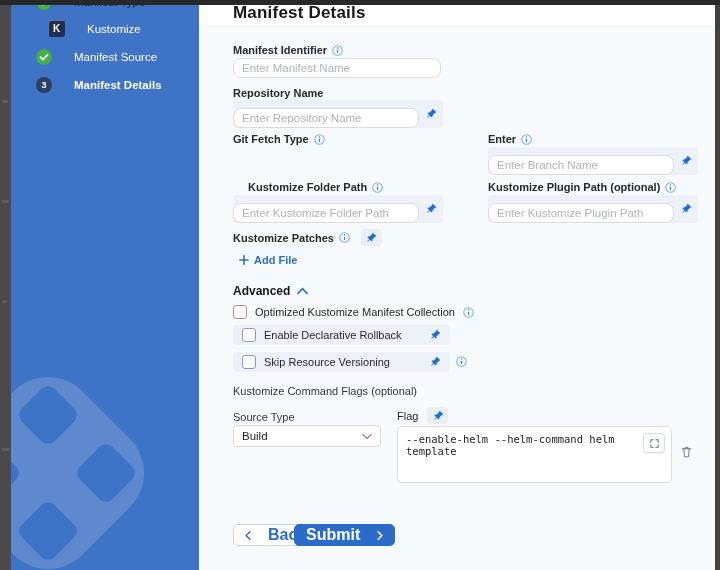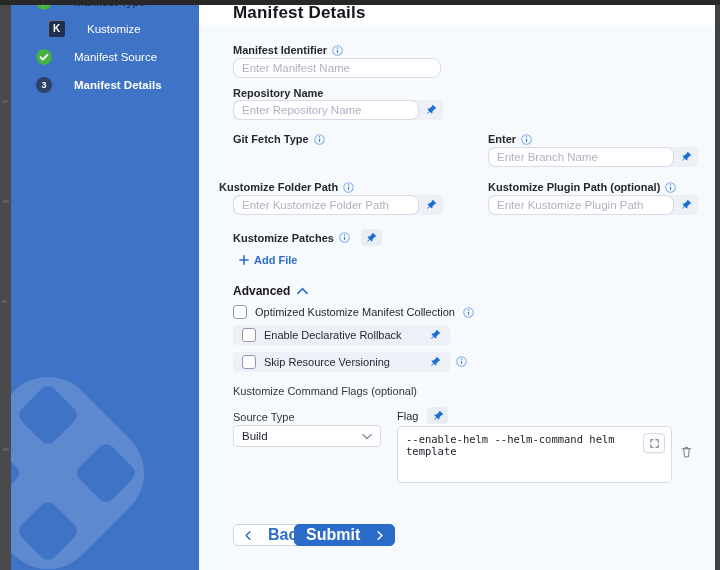--- a/index.html
+++ b/index.html
@@ -26,21 +26,21 @@
   .main{left:199px;top:5px;width:516px;height:565px;background:#f7fafd;z-index:20;}
   .head-strip{left:0;top:0;width:516px;height:20px;background:#ffffff;}
   .title{left:34px;top:-2px;font-size:17px;font-weight:800;color:#15151c;letter-spacing:.2px;}
 
   .lbl{display:flex;align-items:center;gap:5px;font-size:11px;font-weight:600;color:#26272f;}
   .sec-lbl{font-size:11px;font-weight:500;color:#33343f;}
   input.tin{height:20px;background:#fff;border:1px solid #d9dae5;border-radius:8px;padding:0 8px;
         font-size:11.5px;color:#23232e;font-family:"Liberation Sans",sans-serif;outline:none;box-sizing:border-box;width:100%;}
   input.tin::placeholder{color:#b0b1c0;}
   .wrap{display:flex;align-items:center;background:#edf1f7;border-radius:4px;}
-  .wrap input{flex:1;}
+  .wrap input{flex:1;margin-top:8px;}
   .pin-cell{width:24px;display:flex;align-items:center;justify-content:center;flex:0 0 24px;}
   .pin-btn{height:17px;width:21px;background:#e9edf4;border-radius:4px;display:flex;align-items:center;justify-content:center;cursor:pointer;}
   .sel{height:20px;background:#fff;border:1px solid #d9dae5;border-radius:4px;padding:0 8px;display:flex;
        align-items:center;justify-content:space-between;font-size:11.5px;color:#23232e;cursor:pointer;box-sizing:content-box;}
   .cb{width:12px;height:12px;border:1px solid #9596ad;border-radius:3px;background:#fff;flex:0 0 12px;display:inline-block;}
   .gray-row{background:#edf1f7;border-radius:4px;height:20px;display:flex;align-items:center;gap:8px;padding:0 9px;
             font-size:11px;color:#26272f;box-sizing:border-box;}
   .gray-row .sp{flex:1;}
   .link{display:flex;align-items:center;gap:5px;color:#2c6ecb;font-size:11px;font-weight:700;cursor:pointer;}
   .advanced{display:flex;align-items:center;gap:7px;font-size:12px;font-weight:800;color:#17171d;cursor:pointer;}
@@ -156,21 +156,21 @@
   </div>
   <div class="abs wrap" style="left:289px;top:142px;width:210px;">
     <input class="tin" placeholder="Enter Branch Name" style="">
     <span class="pin-cell">
       <svg width="12" height="12" viewBox="0 0 24 24">
           <path d="M16 12V4h1V2H7v2h1v8l-2 2v2h5.2v6h1.6v-6H18v-2l-2-2z" fill="#1d6ed2" transform="rotate(45 12 12)"></path>
         </svg>
     </span>
   </div>
 
-  <div class="abs lbl" style="left:20px;top:176px;">
+  <div class="abs lbl" style="left:49px;top:176px;">
     <span>Kustomize Folder Path</span>
     <svg width="11" height="11" viewBox="0 0 14 14">
       <circle cx="7" cy="7" r="6" fill="none" stroke="#85aee8" stroke-width="1.3"></circle>
       <rect x="6.3" y="6" width="1.4" height="4.2" rx=".7" fill="#3c7fd7"></rect>
         <circle cx="7" cy="3.9" r=".95" fill="#3c7fd7"></circle>
     </svg>
   </div>
   <div class="abs wrap" style="left:34px;top:190px;width:210px;">
     <input class="tin" placeholder="Enter Kustomize Folder Path" style="">
     <span class="pin-cell">

